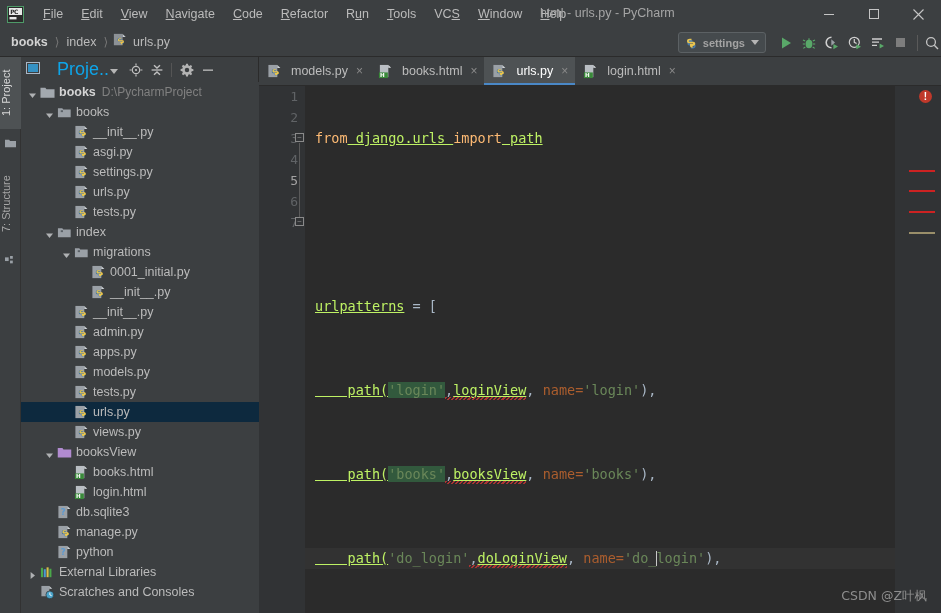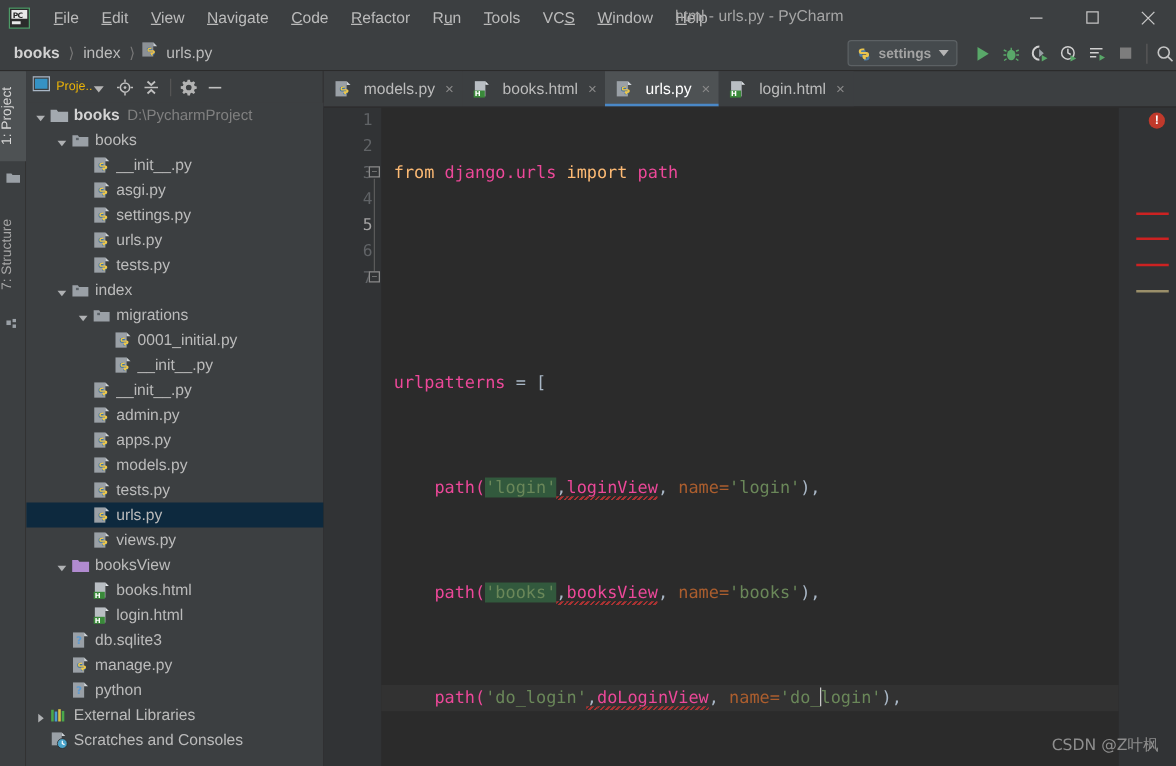--- a/index.html
+++ b/index.html
@@ -80,21 +80,21 @@
 
   
   .projpanel {
     position: absolute; left: 21px; top: 57px; width: 238px; height: 556px;
     background: #3c3f41; border-right: 1px solid #2b2b2b;
   }
   .proj-header {
     height: 25px; display: flex; align-items: center; padding-left: 5px;
     background: #3c3f41;
   }
-  .proj-title { color: #eab308; font-size: 10px; margin-left: 5px; margin-right: 1px; }
+  .proj-title { color: #0ea5e9; font-size: 18px; margin-left: 17px; margin-right: 1px; }
   .ph-btn { width: 21px; height: 21px; display: flex; align-items: center; justify-content: center; cursor: default; }
   .ph-sep { width: 1px; height: 14px; background: #555; margin: 0 4px; }
 
   .tree { position: absolute; top: 25px; left: 0; width: 238px; height: 531px; overflow: hidden; background: #3c3f41; }
   .row {
     height: 20px; display: flex; align-items: center; white-space: nowrap;
     cursor: default; position: relative; padding-right: 4px;
   }
   .row.selected { background: #0d293e; }
   .row .tw { width: 11px; height: 11px; margin-right: 2px; flex: 0 0 11px; position: relative; }
@@ -137,21 +137,21 @@
   .code {
     position: absolute; left: 46px; top: 0; right: 46px; height: 527px;
     font-family: "DejaVu Sans Mono", monospace; font-size: 13.5px; line-height: 21px;
     color: #a9b7c6; white-space: pre;
   }
   .cline { height: 21px; padding-left: 10px; position: relative; }
   .cline.cur { background: #323232; }
   .kw { color: #fdba74; }
   .str { color: #6a8759; }
   .str-hl { color: #6a8759; background: #32593d; }
-  .id { color: #ec4899; }
+  .id { color: #bef264; text-decoration: underline; }
   .nm { color: #ac5e2e; }
   .punct { color: #a9b7c6; }
   .err { position: relative; }
   .err::after {
     content: ""; position: absolute; left: 0; right: 0; bottom: -2px; height: 3px;
     background-image: repeating-linear-gradient(135deg, #a33 0 1.5px, transparent 1.5px 3px);
   }
   .caret {
     display: inline-block; width: 1px; height: 15px; background: #c8c8c8;
     vertical-align: -3px; margin: 0 -0.5px;

